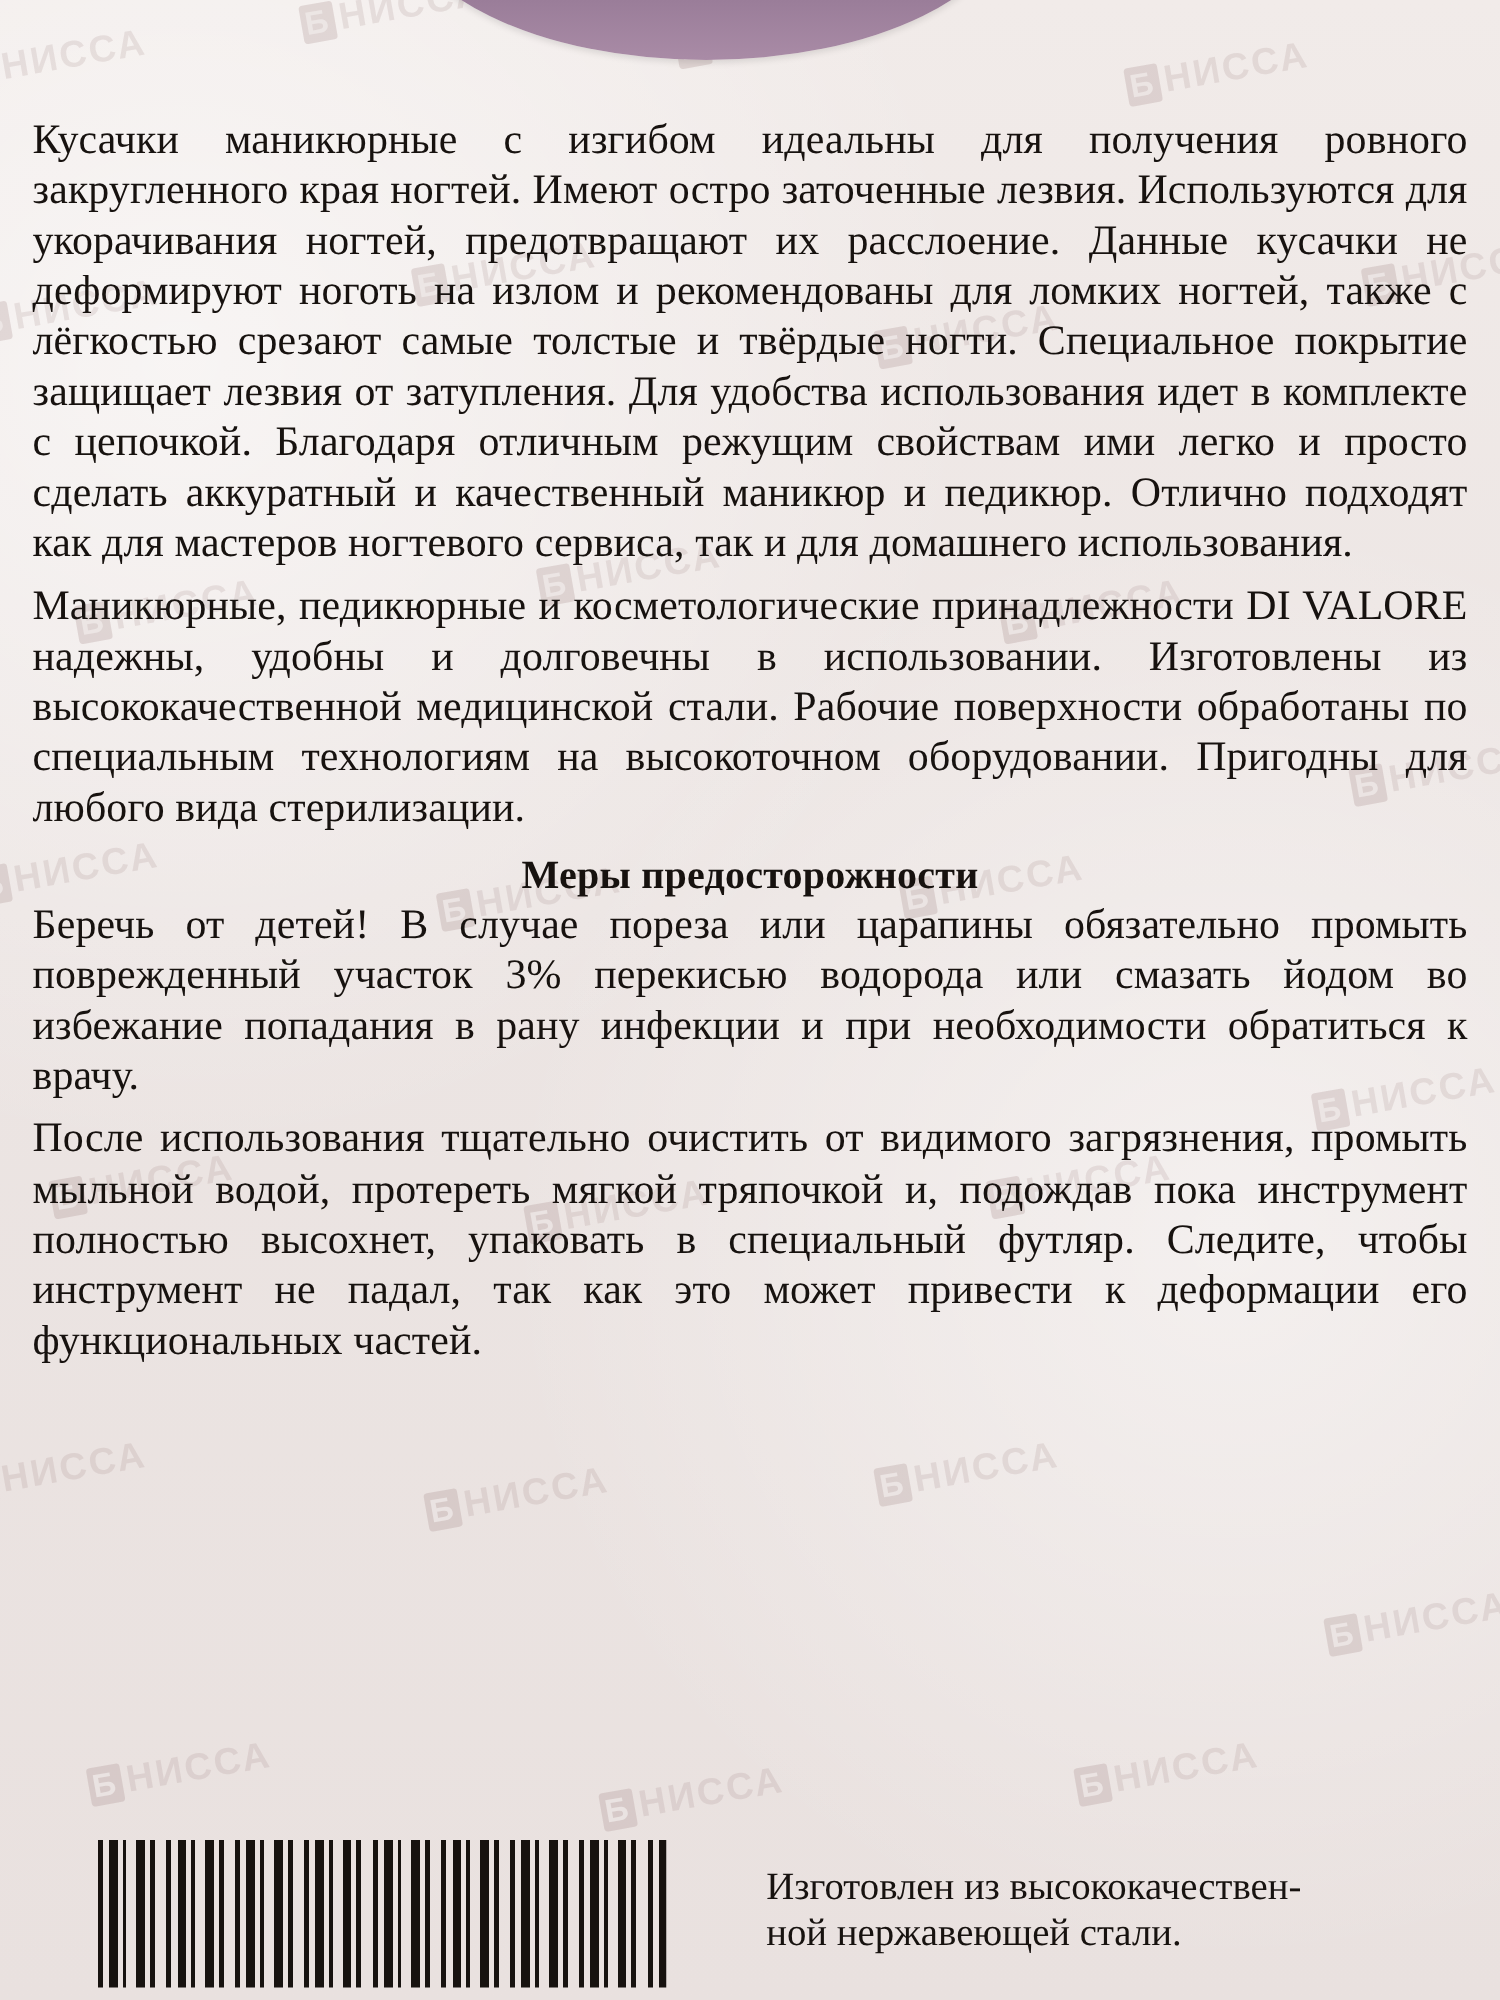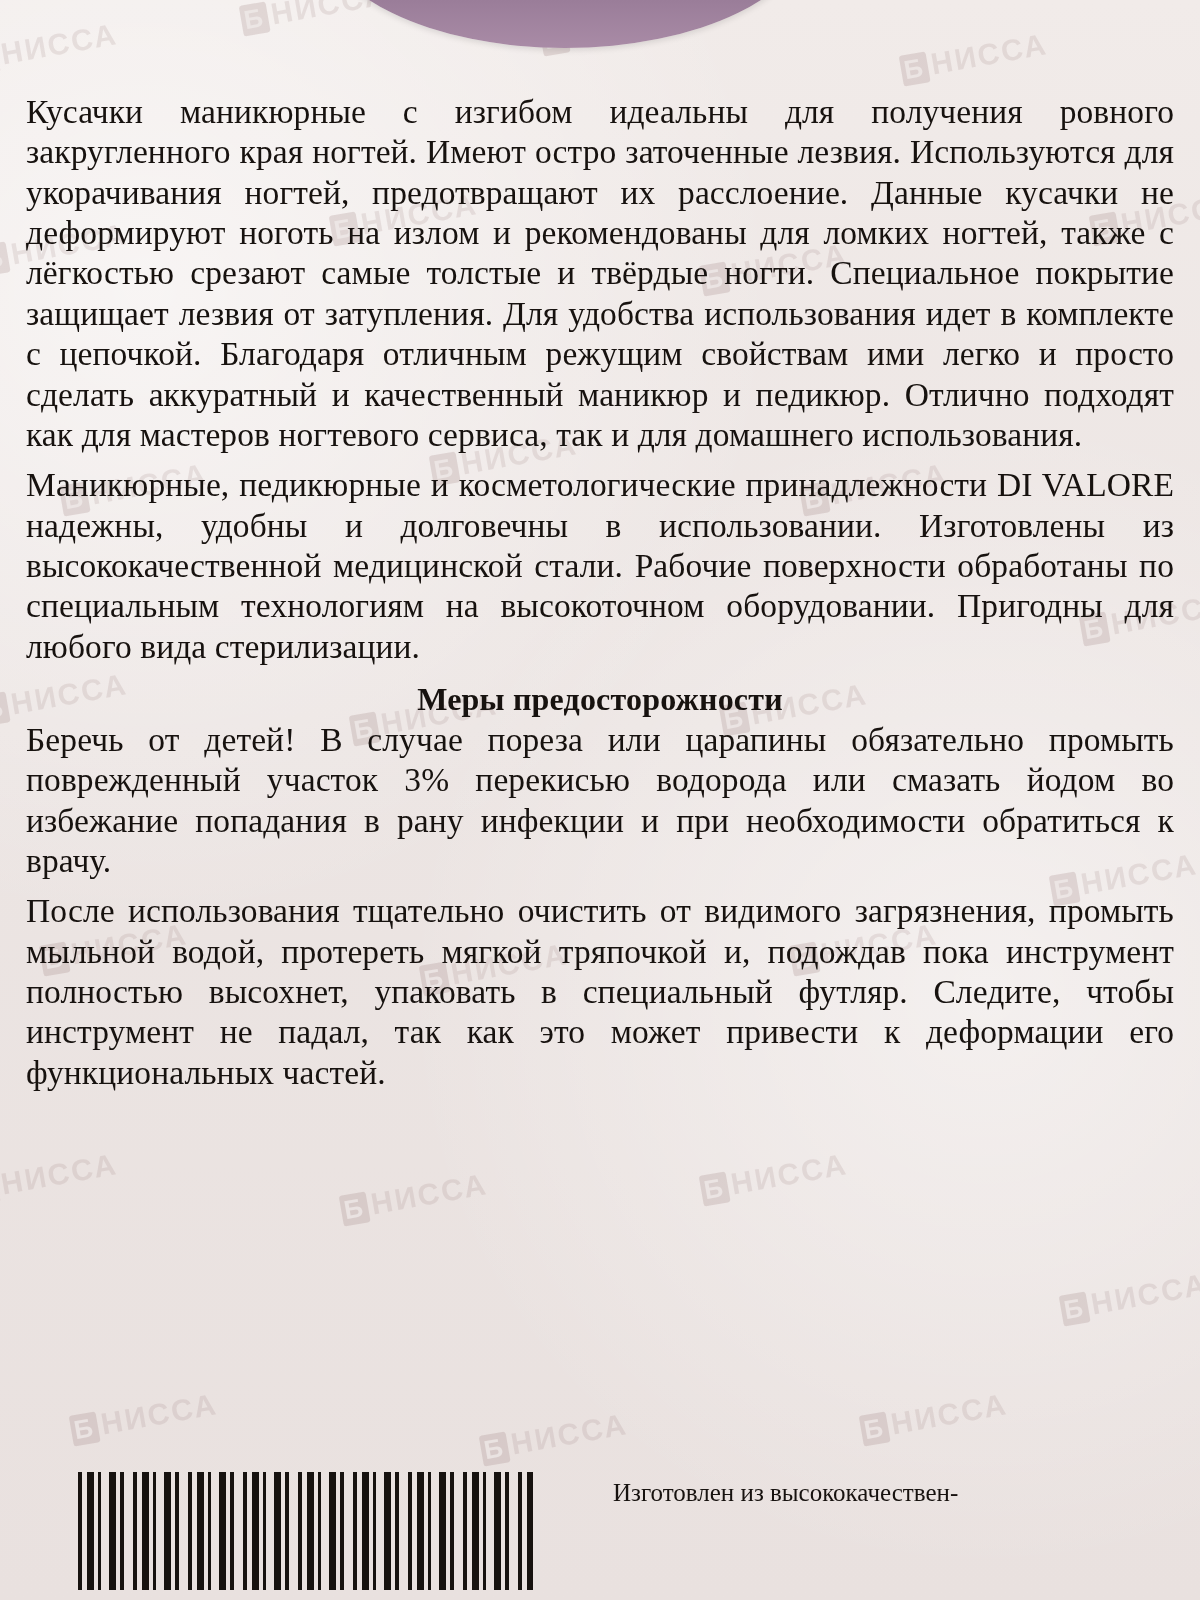--- a/index.html
+++ b/index.html
@@ -116,23 +116,23 @@
     background-image:
       repeating-linear-gradient(90deg,
         #17120f 0px, #17120f 4px, transparent 4px, transparent 9px,
         #17120f 9px, #17120f 16px, transparent 16px, transparent 20px,
         #17120f 20px, #17120f 23px, transparent 23px, transparent 31px,
         #17120f 31px, #17120f 38px, transparent 38px, transparent 42px,
         #17120f 42px, #17120f 46px, transparent 46px, transparent 55px);
   }
   .footer-note {
     margin-left: 80px;
-    margin-top: 28px;
+    margin-top: 40px;
     width: 560px;
-    font-size: 25px;
+    font-size: 31px;
     line-height: 1.2;
   }
   .footer-note div { white-space: nowrap; }
 </style>
 </head>
 <body>
 
 <div class="paper"></div>
 
 <div class="watermark-layer">
@@ -178,14 +178,15 @@
   <p class="body-par last-left">После использования тщательно очистить от видимого загрязнения, промыть мыльной водой, протереть мягкой тряпочкой и, подождав пока инструмент полностью высохнет, упаковать в специальный футляр. Следите, чтобы инструмент не падал, так как это может привести к деформации его функциональных частей.</p>
 
 </div>
 
 <div class="footer">
   <div class="barcode-wrap">
     <div class="barcode"></div>
   </div>
   <div class="footer-note">
     <div>Изготовлен из высококачествен-</div>
+    <div>ной нержавеющей стали.</div>
   </div>
 </div>
 
 </body></html>

